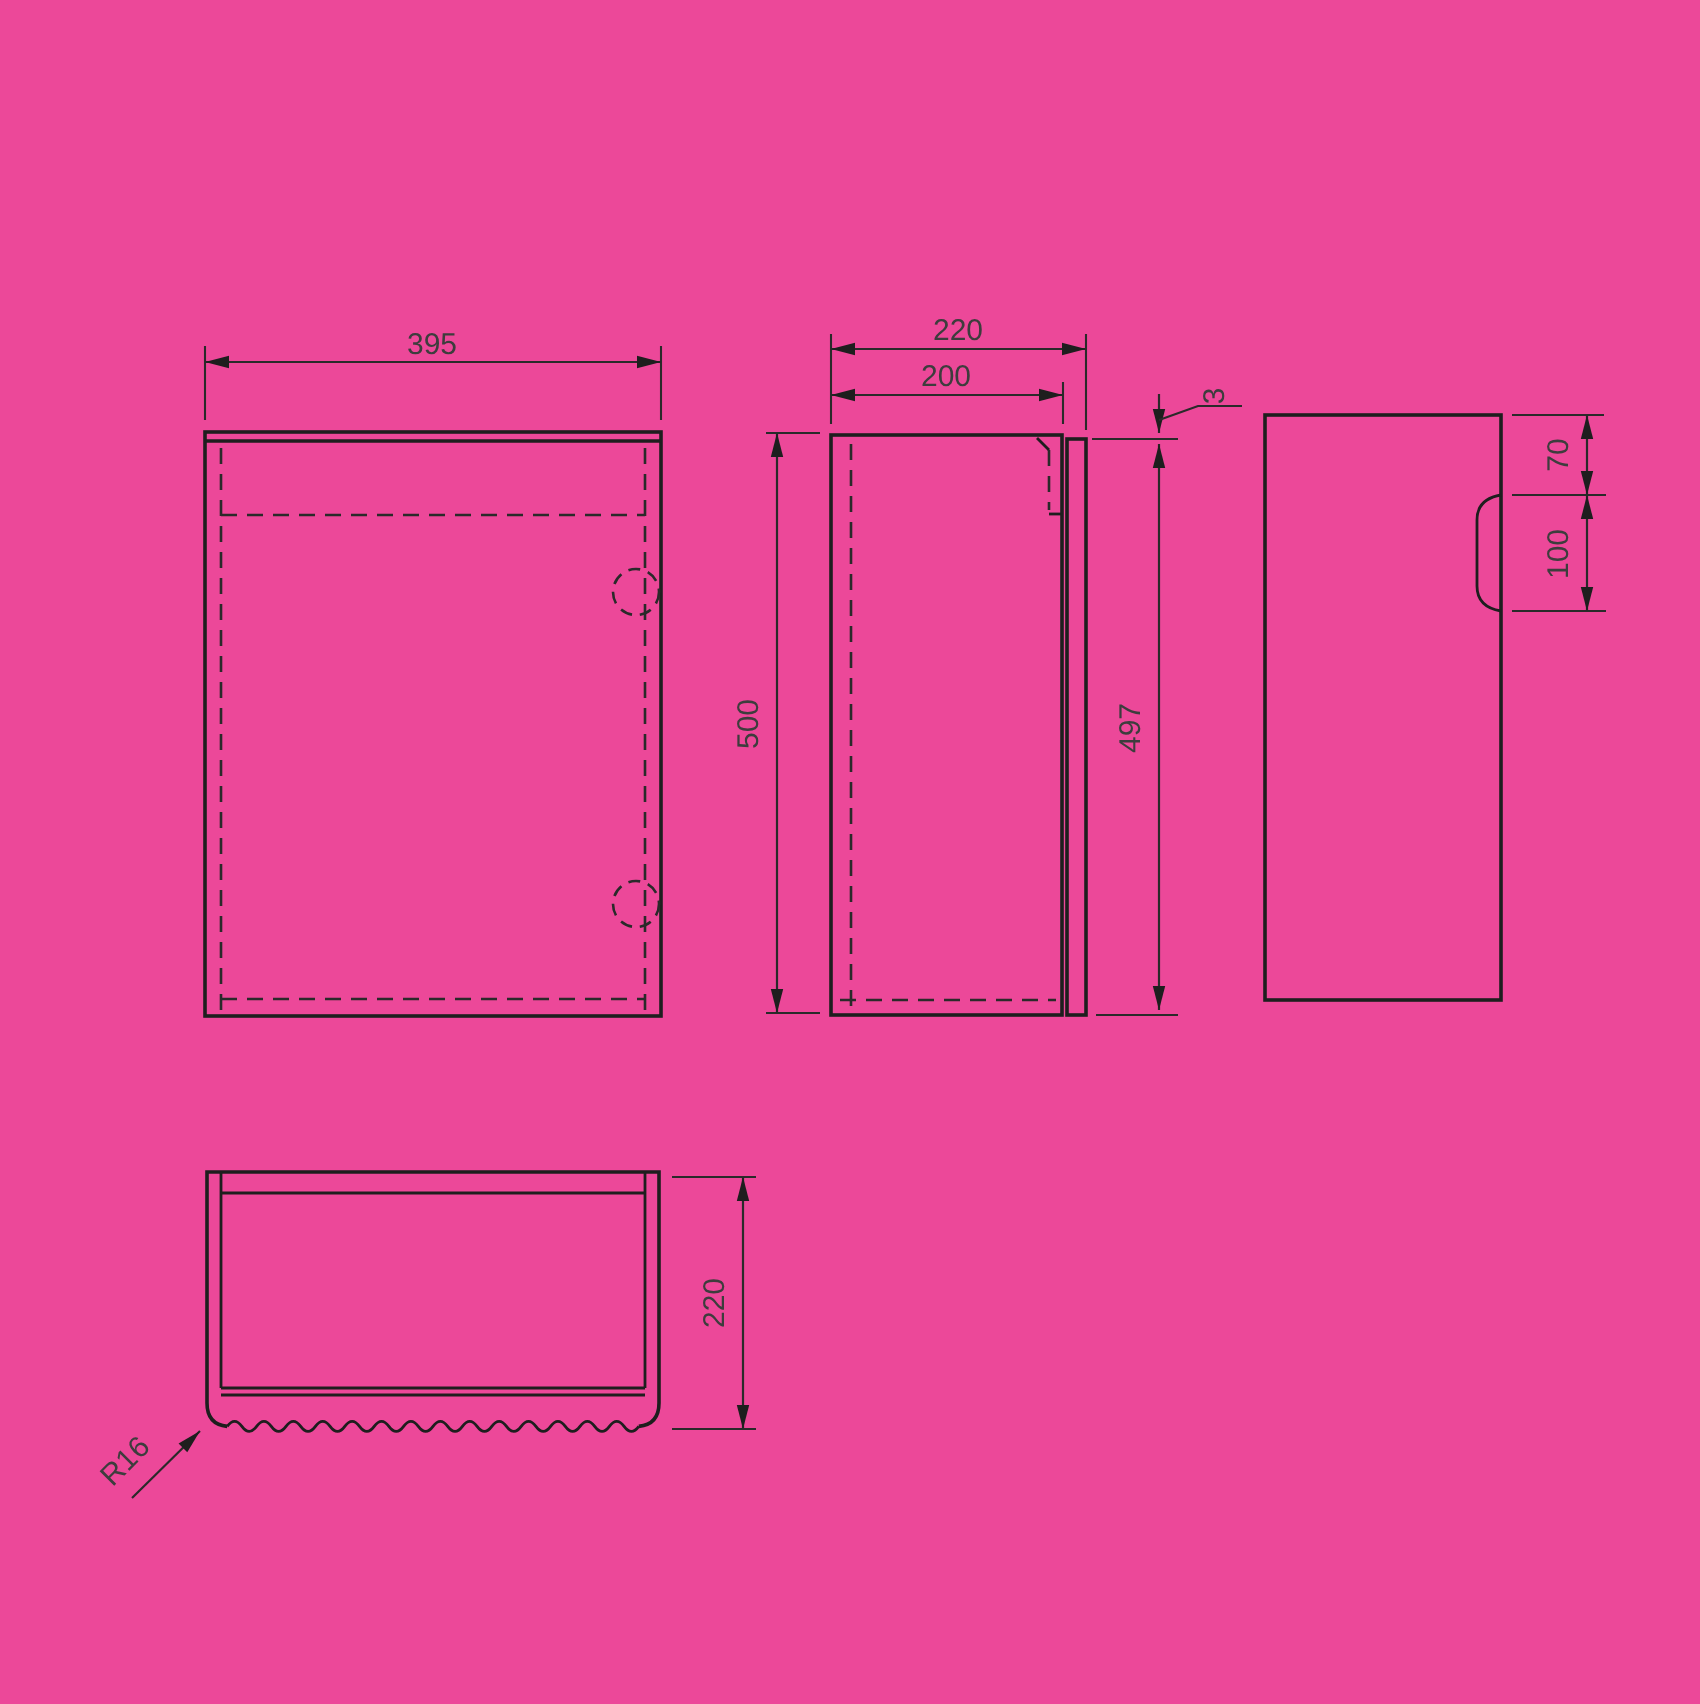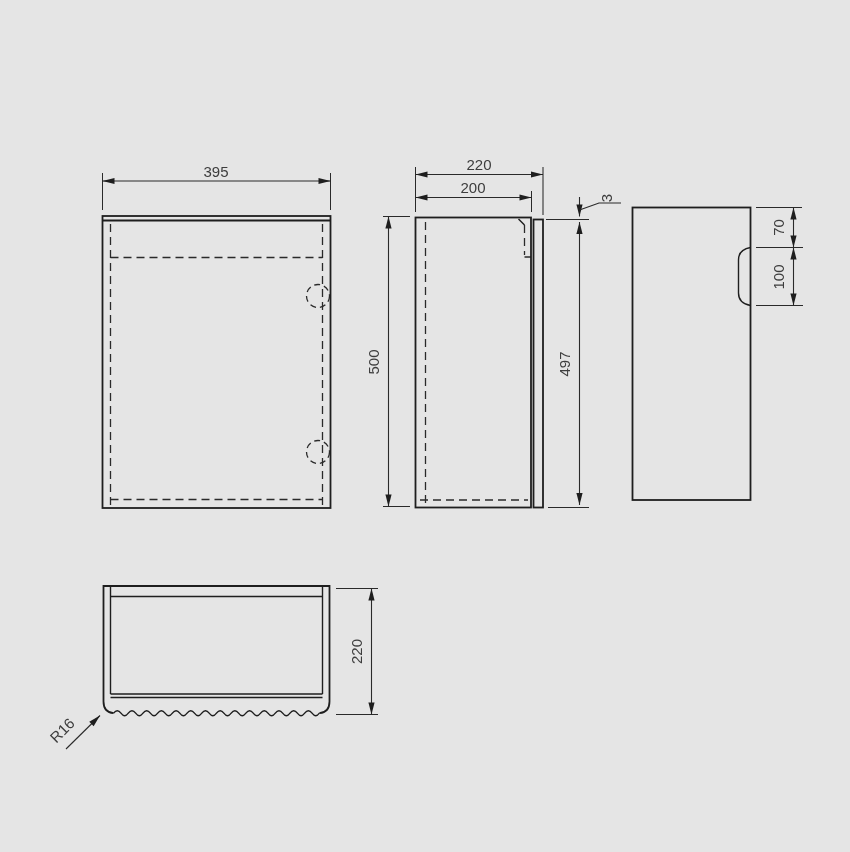--- a/index.html
+++ b/index.html
@@ -1,16 +1,16 @@
 <!DOCTYPE html>
 <html><head>
 <meta charset="utf-8">
 <style>
   html,body{margin:0;padding:0;background:#ffffff;}
-  .canvas{position:relative;width:850px;height:852px;background:#e5e5e5;overflow:hidden;
+  .canvas{position:relative;width:850px;height:852px;background:#ec4899;overflow:hidden;
           font-family:"Liberation Sans", sans-serif;}
   svg text{font-family:"Liberation Sans", sans-serif;font-size:15px;fill:#3d3d3d;}
   .obj{stroke:#1e1e1e;stroke-width:1.8;fill:none;}
   .obj-thin{stroke:#1e1e1e;stroke-width:1.4;fill:none;}
   .hid{stroke:#2a2a2a;stroke-width:1.3;fill:none;stroke-dasharray:8 5;}
   .hidc{stroke:#2a2a2a;stroke-width:1.3;fill:none;stroke-dasharray:6 4;}
   .dim{stroke:#2a2a2a;stroke-width:1.1;fill:none;}
   .ext{stroke:#2a2a2a;stroke-width:1.05;fill:none;}
 </style>
 </head>

